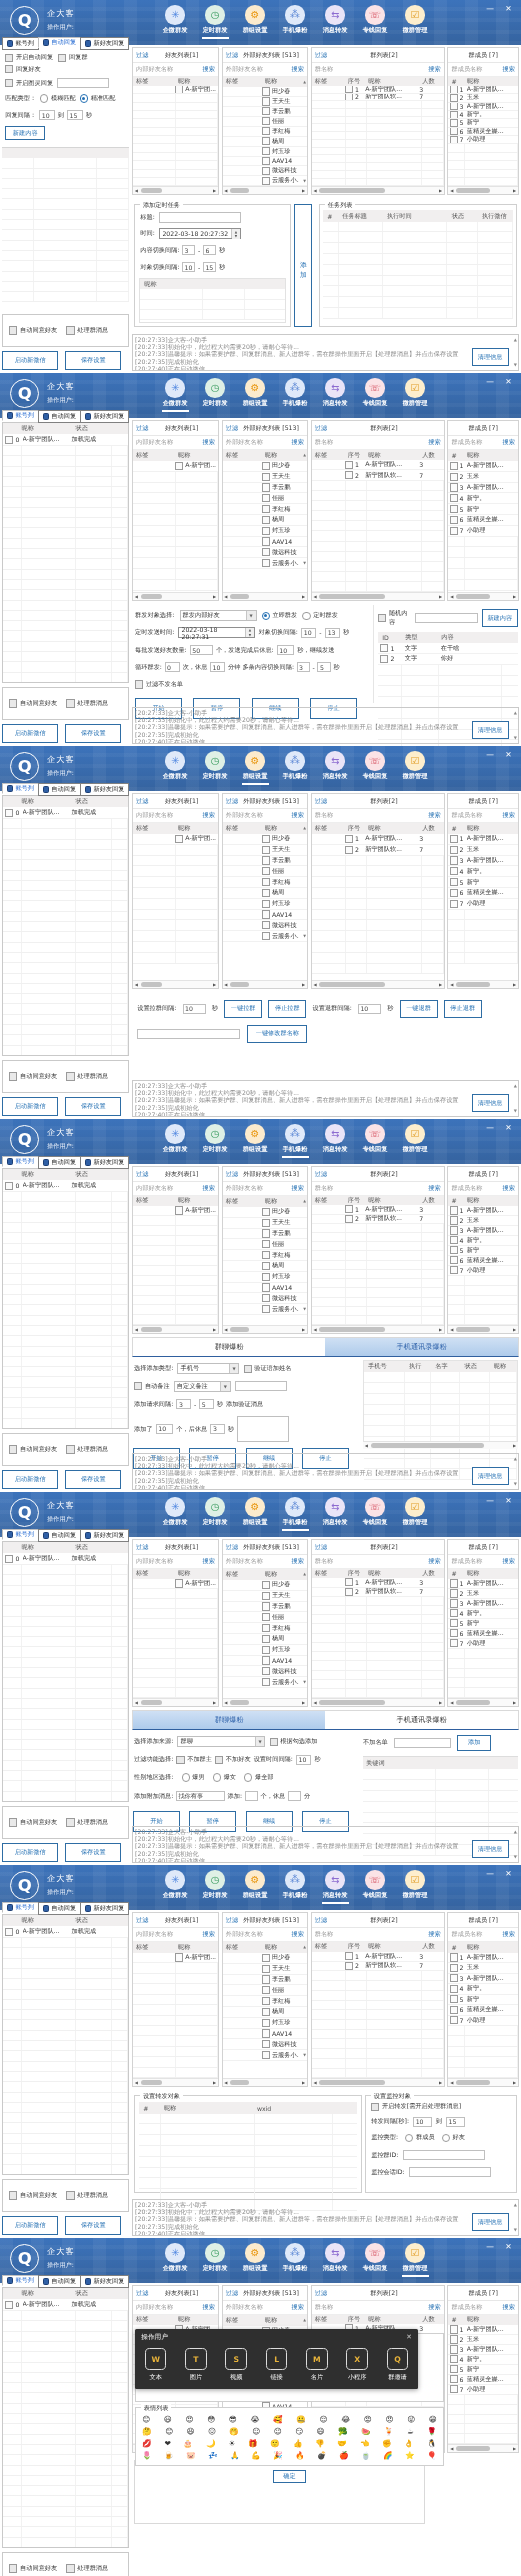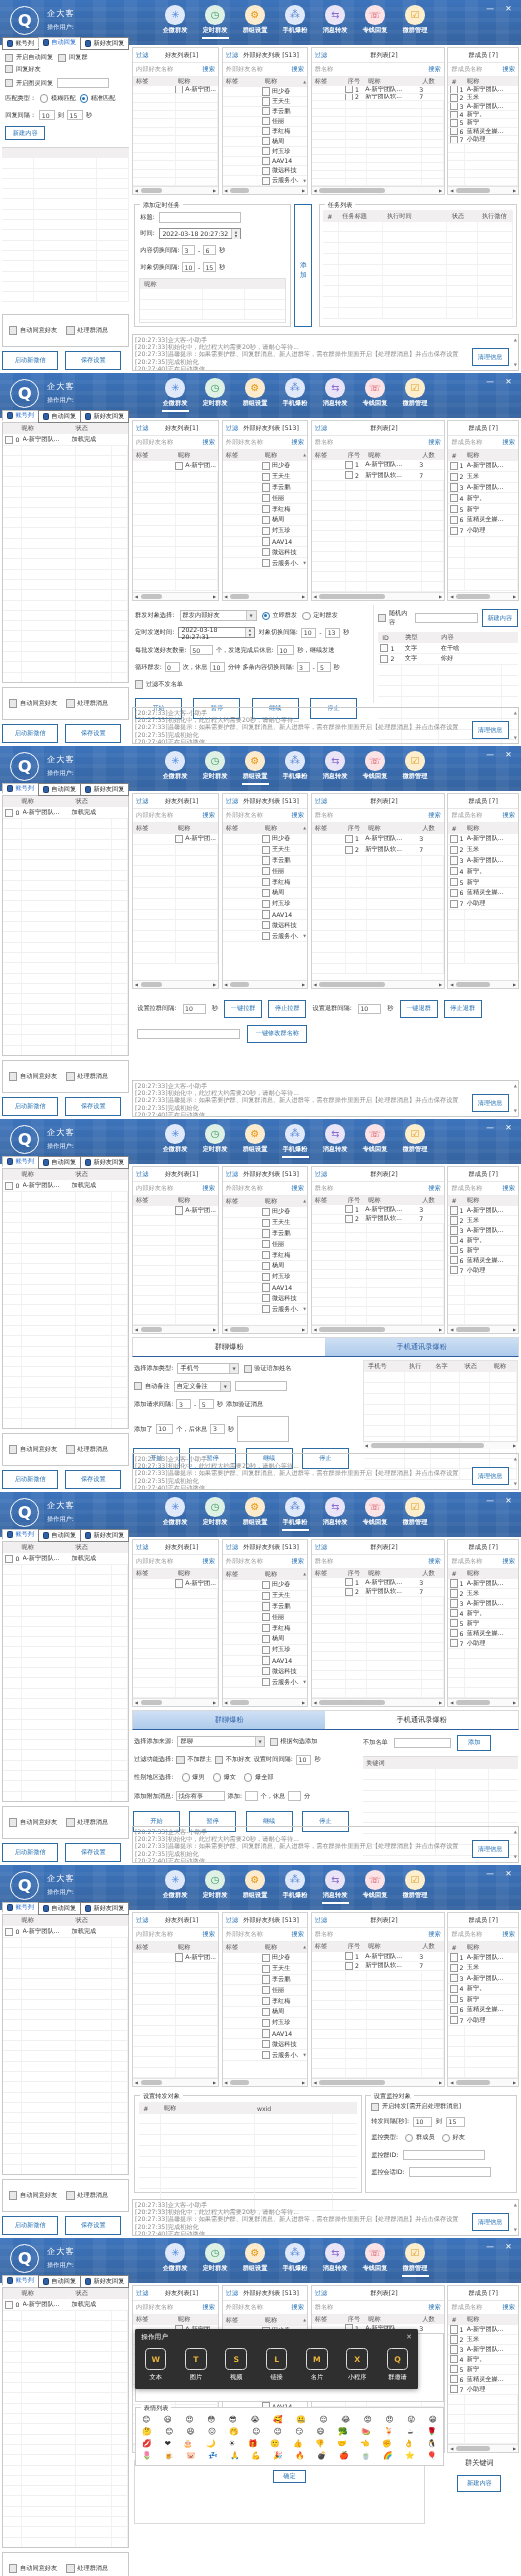--- a/index.html
+++ b/index.html
@@ -4759,24 +4759,20 @@
                 <div class="la">◀</div>
                 <div class="track">
                   <div class="thumb" style="width: 60%;"></div>
                 </div>
                 <div class="ra">▶</div>
               </div>
             </div>
           </div>
           <div class="func" style="top: 171px; bottom: 0px;">
             <div style="position: absolute; left: 2.1px; top: 4.1px; width: 289px; height: 62px; border: 0.5px solid rgb(217, 217, 217);"></div>
-            <div style="position: absolute; right: 1px; width: 77px; top: 2.1px; height: 77px;">
-              <div style="font-size: 7.2px; text-align: center; margin-bottom: 7.2px;">群关键词</div>
-              <div class="btn" style="width: 44px; height: 16.5px; margin: 0px auto;">新建内容</div>
-            </div>
           </div>
         </div>
         <div style="position: absolute; left: 135px; top: 91px; width: 309px; z-index: 20;">
           <div class="ovl">
             <div class="ttl">
               <span>操作用户</span>
               <span style="cursor: pointer; color: rgb(204, 204, 204);">✕</span>
             </div>
             <div class="items">
               <div class="ov-item">

